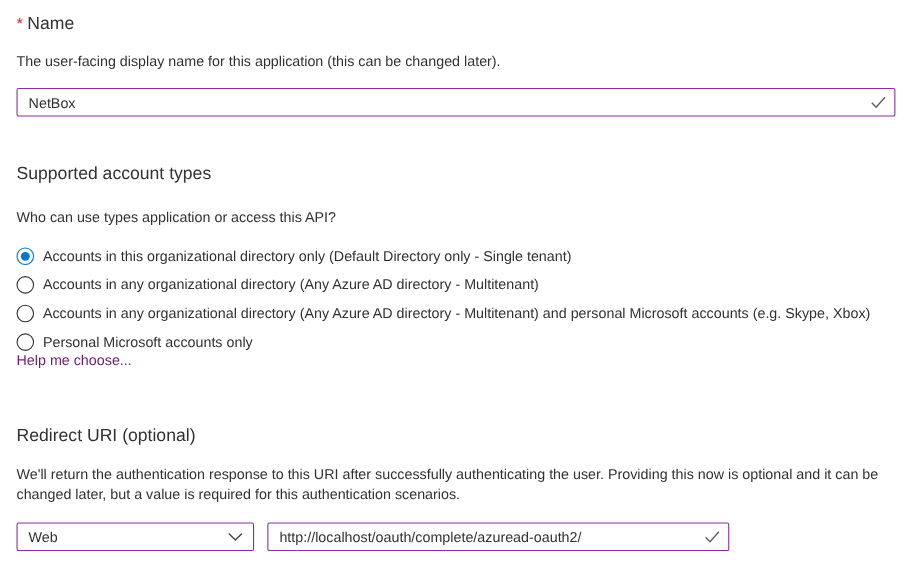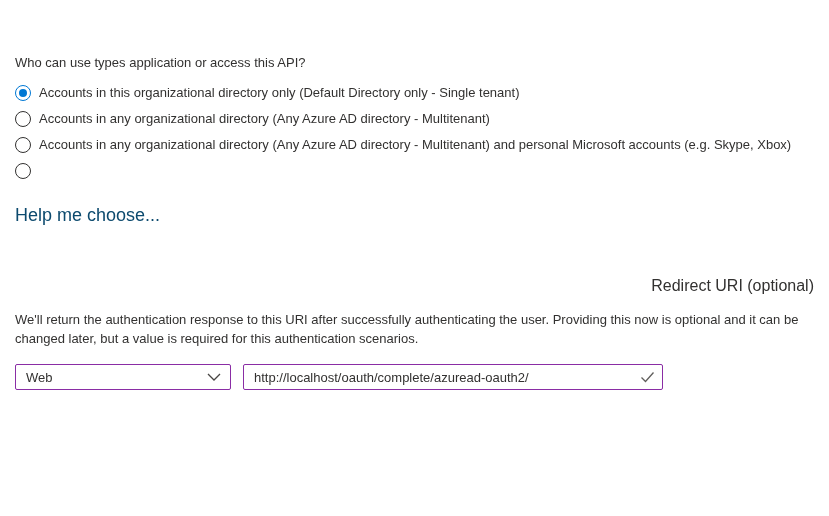--- a/index.html
+++ b/index.html
@@ -58,21 +58,21 @@
     pointer-events: none;
   }
   .section-accounts { margin-top: 43px; }
   .section-accounts h2.section-title { margin-bottom: 21px; }
   .question {
     font-size: 13px;
     margin: 0 0 10px 0;
   }
   .radio-row {
     display: flex;
-    align-items: center;
+    align-items: flex-end;
     height: 26px;
     cursor: pointer;
   }
   .radio-circle {
     flex: 0 0 auto;
     width: 16px;
     height: 16px;
     border: 1px solid #323130;
     border-radius: 50%;
     margin-right: 8px;
@@ -84,28 +84,27 @@
     content: "";
     position: absolute;
     left: 3px; top: 3px;
     width: 8px; height: 8px;
     border-radius: 50%;
     background: #0078d4;
   }
   .radio-label { font-size: 13px; line-height: 16px; }
   .help-link {
     display: inline-block;
-    margin-top: 21px;
-    font-size: 18px;
-    color: #0c4a6e;
+    font-size: 13px;
+    color: #701a75;
     text-decoration: none;
     cursor: pointer;
   }
   .section-redirect { margin-top: 50px; }
-  .section-redirect h2.section-title { margin-bottom: 14px; text-align: right; }
+  .section-redirect h2.section-title { margin-bottom: 14px; }
   .section-redirect p.desc { margin-bottom: 16px; }
   .controls-row {
     display: flex;
     gap: 12px;
     align-items: center;
   }
   .select-box {
     position: relative;
     width: 216px;
     height: 26px;
@@ -125,39 +124,51 @@
     transform: translateY(-50%);
     pointer-events: none;
   }
   .uri-wrap { width: 420px; }
 </style>
 </head>
 <body>
 
 <div class="page">
 
+  <section>
+    <h2 class="section-title"><span class="req-asterisk">*</span><span>Name</span></h2>
+    <p class="desc">The user-facing display name for this application (this can be changed later).</p>
+    <div class="input-wrap">
+      <input class="text-input" type="text" value="NetBox" style="">
+      <svg class="check-icon" width="15" height="12" viewBox="0 0 15 12">
+        <path d="M1.5 6.5 L5.5 10.5 L13.5 1.5" fill="none" stroke="#605e5c" stroke-width="1.3"></path>
+      </svg>
+    </div>
+  </section>
 
   <section class="section-accounts">
+    <h2 class="section-title">Supported account types</h2>
     <p class="question">Who can use types application or access this API?</p>
 
     <div class="radio-group">
       <div class="radio-row">
         <span class="radio-circle checked"></span>
         <span class="radio-label">Accounts in this organizational directory only (Default Directory only - Single tenant)</span>
       </div>
       <div class="radio-row">
         <span class="radio-circle"></span>
         <span class="radio-label">Accounts in any organizational directory (Any Azure AD directory - Multitenant)</span>
       </div>
       <div class="radio-row">
         <span class="radio-circle"></span>
         <span class="radio-label">Accounts in any organizational directory (Any Azure AD directory - Multitenant) and personal Microsoft accounts (e.g. Skype, Xbox)</span>
       </div>
       <div class="radio-row">
         <span class="radio-circle"></span>
+        <span class="radio-label">Personal Microsoft accounts only</span>
       </div>
     </div>
 
     <a class="help-link" href="#">Help me choose...</a>
   </section>
 
   <section class="section-redirect">
     <h2 class="section-title">Redirect URI (optional)</h2>
     <p class="desc">We'll return the authentication response to this URI after successfully authenticating the user. Providing this now is optional and it can be changed later, but a value is required for this authentication scenarios.</p>
 

